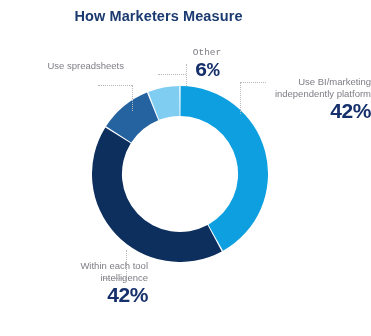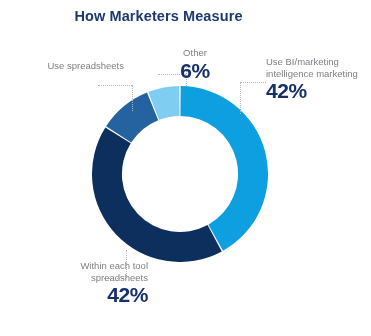--- a/index.html
+++ b/index.html
@@ -58,22 +58,22 @@
     line-height:23px;
     letter-spacing:-0.4px;
     white-space:nowrap;
   }
   .align-right{text-align:right;padding-left:28px;}
   .align-left{text-align:left;}
   .align-center{text-align:center;}
 
   
   #callout-spreadsheets{left:0px;top:60px;width:96px;}
-  #callout-other{left:160px;top:47px;width:70px;}
-  #callout-bi{left:266px;top:56px;width:105px;}
+  #callout-other{left:172px;top:47px;width:70px;font-family:Liberation Mono, monospace;}
+  #callout-bi{left:266px;top:76px;width:105px;text-align:right;}
   #callout-within{left:8px;top:260px;width:112px;}
 </style>
 </head>
 <body>
 
 <div id="stage">
 
   <div class="title">
     <span>How Marketers Measure</span>
   </div>
@@ -103,23 +103,23 @@
     <div class="cap">Use spreadsheets</div>
   </div>
 
   <div class="callout align-center" id="callout-other">
     <div class="cap">Other</div>
     <div class="pct">6%</div>
   </div>
 
   <div class="callout align-left" id="callout-bi">
     <div class="cap">Use BI/marketing</div>
-    <div class="cap">intelligence marketing</div>
+    <div class="cap">independently platform</div>
     <div class="pct">42%</div>
   </div>
 
   <div class="callout align-right" id="callout-within">
     <div class="cap">Within each tool</div>
-    <div class="cap">spreadsheets</div>
+    <div class="cap">intelligence</div>
     <div class="pct">42%</div>
   </div>
 
 </div>
 
 </body></html>

